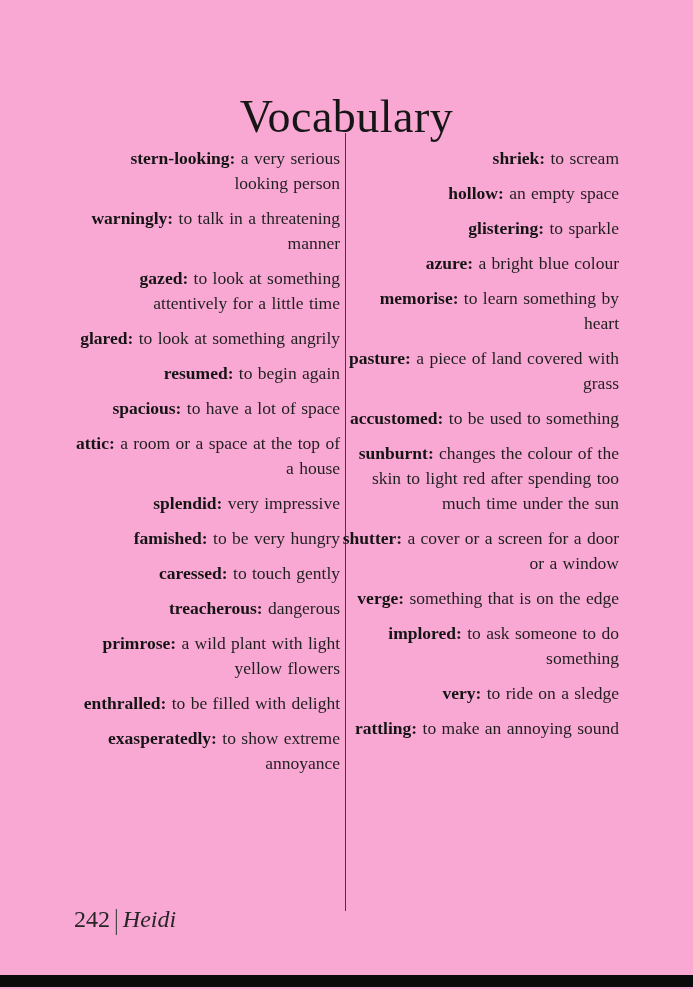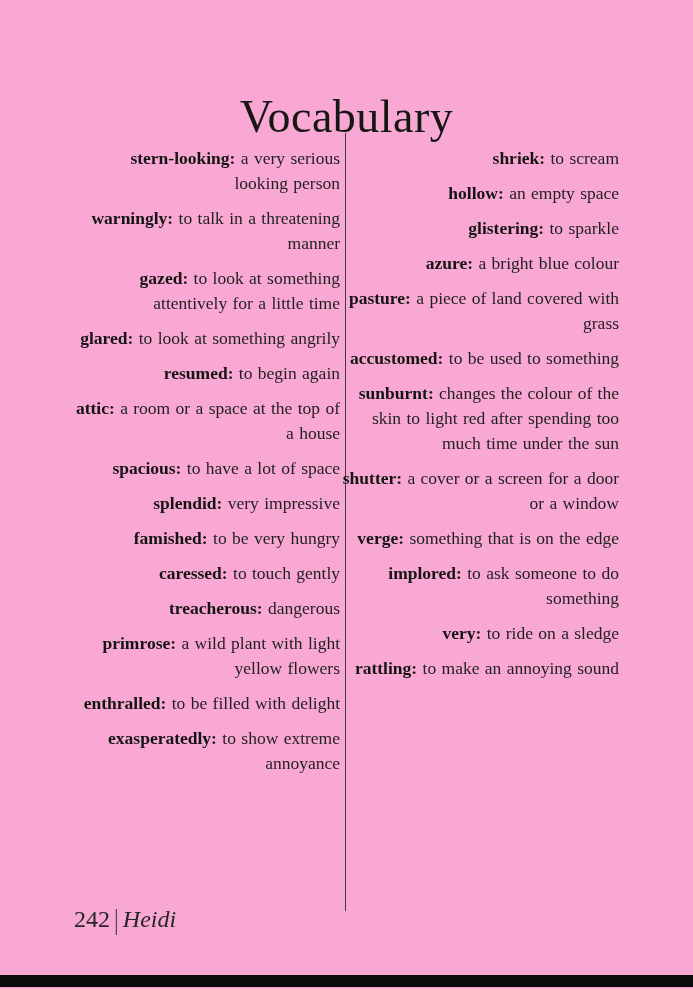--- a/index.html
+++ b/index.html
@@ -93,36 +93,37 @@
   <h1 class="page-title">Vocabulary</h1>
 
   <div class="column-divider" style="background: rgb(61, 61, 61);"></div>
 
   <div class="vocab-column left">
       <p class="entry"><span class="term">stern-looking:</span> <span>a very serious looking person</span></p>
       <p class="entry"><span class="term">warningly:</span> <span>to talk in a threatening manner</span></p>
       <p class="entry"><span class="term">gazed:</span> <span>to look at something attentively for a little time</span></p>
       <p class="entry"><span class="term">glared:</span> <span>to look at something angrily</span></p>
       <p class="entry"><span class="term">resumed:</span> <span>to begin again</span></p>
+      <p class="entry"><span class="term">spacious:</span> <span>to have a lot of space</span></p>
       <p class="entry"><span class="term">attic:</span> <span>a room or a space at the top of a house</span></p>
-      <p class="entry"><span class="term">spacious:</span> <span>to have a lot of space</span></p>
       <p class="entry"><span class="term">splendid:</span> <span>very impressive</span></p>
       <p class="entry"><span class="term">famished:</span> <span>to be very hungry</span></p>
       <p class="entry"><span class="term">caressed:</span> <span>to touch gently</span></p>
       <p class="entry"><span class="term">treacherous:</span> <span>dangerous</span></p>
       <p class="entry"><span class="term">primrose:</span> <span>a wild plant with light yellow flowers</span></p>
       <p class="entry"><span class="term">enthralled:</span> <span>to be filled with delight</span></p>
       <p class="entry"><span class="term">exasperatedly:</span> <span>to show extreme annoyance</span></p>
     </div>
 
   <div class="vocab-column right">
       <p class="entry"><span class="term">shriek:</span> <span>to scream</span></p>
       <p class="entry"><span class="term">hollow:</span> <span>an empty space</span></p>
       <p class="entry"><span class="term">glistering:</span> <span>to sparkle</span></p>
       <p class="entry"><span class="term">azure:</span> <span>a bright blue colour</span></p>
+      <p class="entry"><span class="term">memorise:</span> <span>to learn something by heart</span></p>
       <p class="entry"><span class="term">pasture:</span> <span>a piece of land covered with grass</span></p>
       <p class="entry"><span class="term">accustomed:</span> <span>to be used to something</span></p>
       <p class="entry"><span class="term">sunburnt:</span> <span>changes the colour of the skin to light red after spending too much time under the sun</span></p>
       <p class="entry"><span class="term">shutter:</span> <span>a cover or a screen for a door or a window</span></p>
       <p class="entry"><span class="term">verge:</span> <span>something that is on the edge</span></p>
       <p class="entry"><span class="term">implored:</span> <span>to ask someone to do something</span></p>
       <p class="entry"><span class="term">very:</span> <span>to ride on a sledge</span></p>
       <p class="entry"><span class="term">rattling:</span> <span>to make an annoying sound</span></p>
     </div>
 

